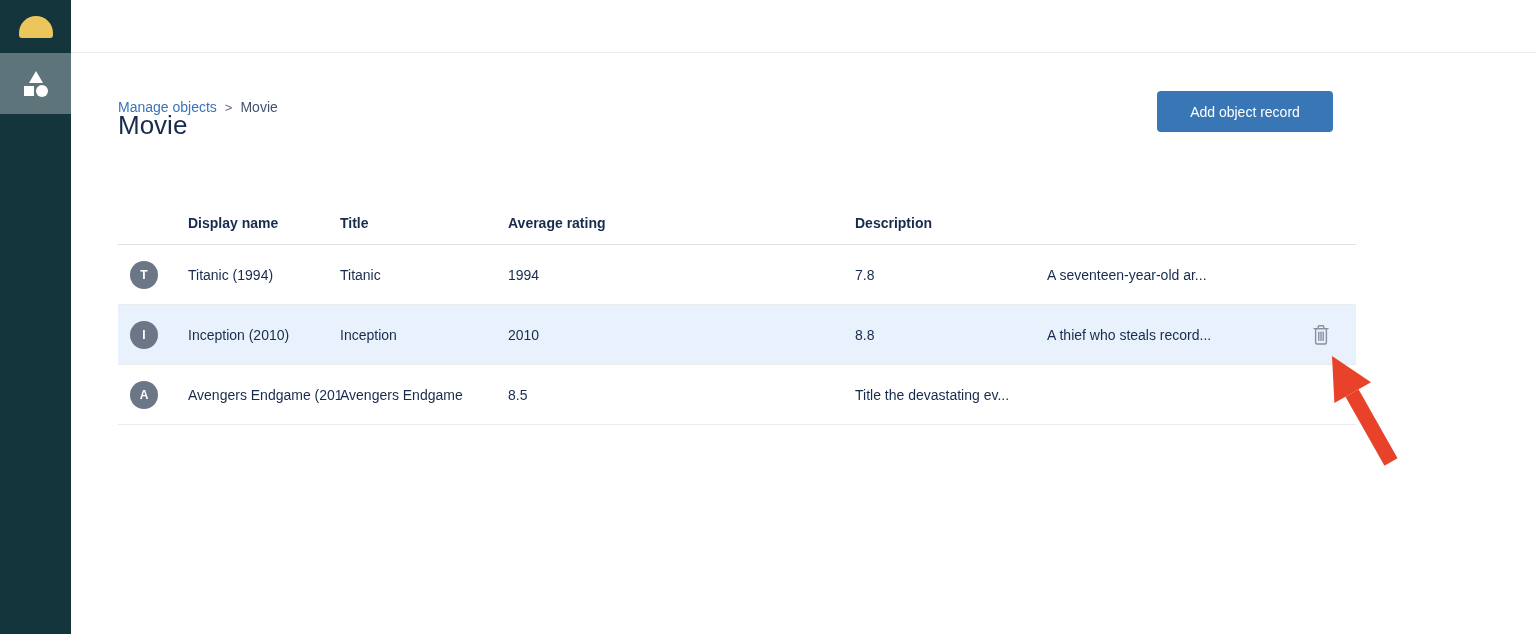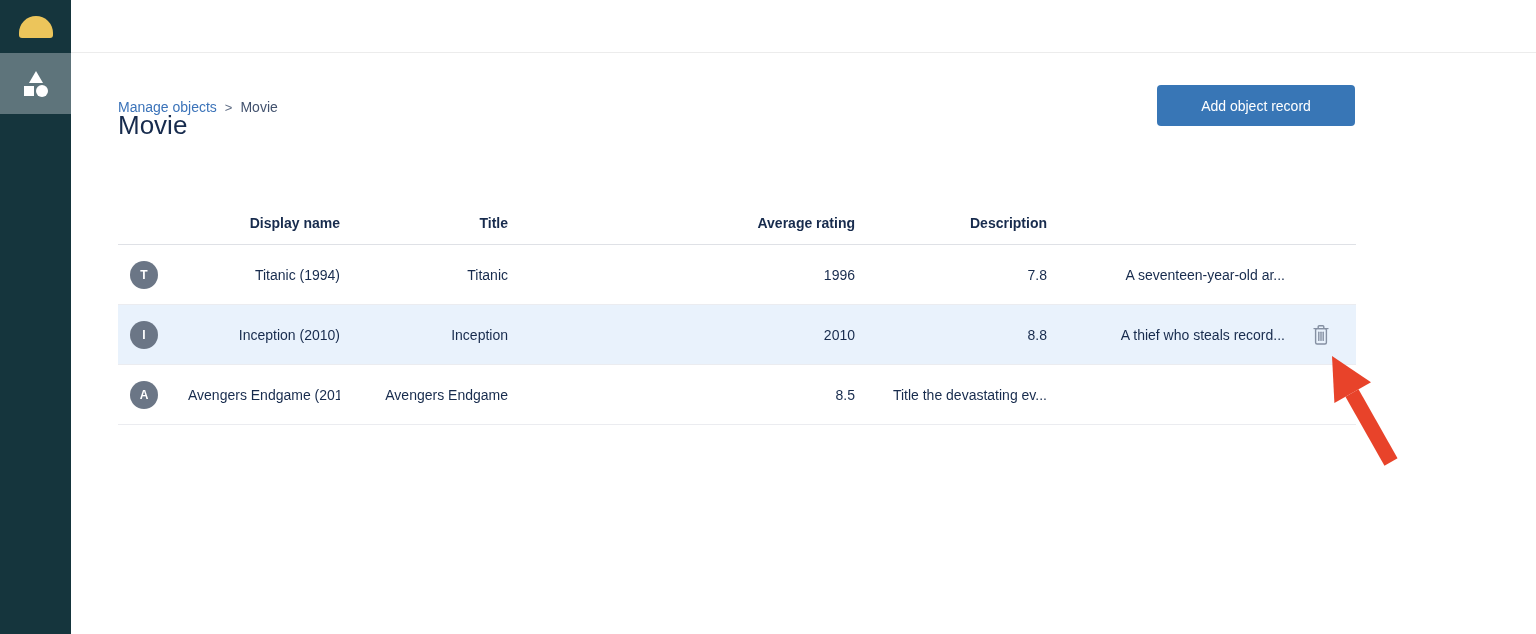--- a/index.html
+++ b/index.html
@@ -62,22 +62,22 @@
     display: flex; align-items: center; gap: 8px;
   }
   .crumb-link { color: #3b73b9; cursor: pointer; text-decoration: none; }
   .crumb-sep { color: #5e6c84; font-size: 13px; }
   .page-title {
     position: absolute; left: 118px; top: 110px;
     font-size: 26px; font-weight: 500; color: #172b4d;
     margin: 0;
   }
   .add-btn {
-    position: absolute; left: 1157px; top: 85px;
-    width: 198px; height: 41px;
+    position: absolute; left: 1157px; top: 91px;
+    width: 176px; height: 41px;
     background: #3876b6; color: #ffffff;
     border: none; border-radius: 4px;
     font-family: "Liberation Sans", sans-serif;
     font-size: 14px; font-weight: 500;
     cursor: pointer;
   }
 
   
   .obj-table { position: absolute; left: 118px; top: 201px; width: 1238px; }
   .thead, .trow {
@@ -97,21 +97,21 @@
     cursor: pointer;
   }
   .trow.highlighted { background: #e9f2fc; }
   .avatar {
     width: 28px; height: 28px; margin-left: 12px;
     border-radius: 50%;
     background: #6b7686; color: #ffffff;
     font-size: 12px; font-weight: 600;
     display: flex; align-items: center; justify-content: center;
   }
-  .cell { white-space: nowrap; overflow: hidden; text-align: right; }
+  .cell { white-space: nowrap; overflow: hidden; }
   .actions-cell { display: flex; align-items: center; justify-content: center; }
   .trash-btn {
     background: none; border: none; padding: 2px; margin: 0;
     cursor: pointer; line-height: 0;
   }
 
   
   .pointer-arrow {
     position: absolute; left: 1322px; top: 348px;
     width: 80px; height: 122px;
@@ -157,21 +157,21 @@
     <div class="cell">Title</div>
     <div class="cell">Average rating</div>
     <div class="cell">Description</div>
     <div class="cell"></div>
   </div>
 
   <div class="trow">
     <div class="avatar">T</div>
     <div class="cell">Titanic (1994)</div>
     <div class="cell">Titanic</div>
-    <div class="cell">1996</div>
+    <div class="cell">1994</div>
     <div class="cell">7.8</div>
     <div class="cell">A seventeen-year-old ar...</div>
     <div class="actions-cell"></div>
   </div>
 
   <div class="trow highlighted">
     <div class="avatar">I</div>
     <div class="cell">Inception (2010)</div>
     <div class="cell">Inception</div>
     <div class="cell">2010</div>

